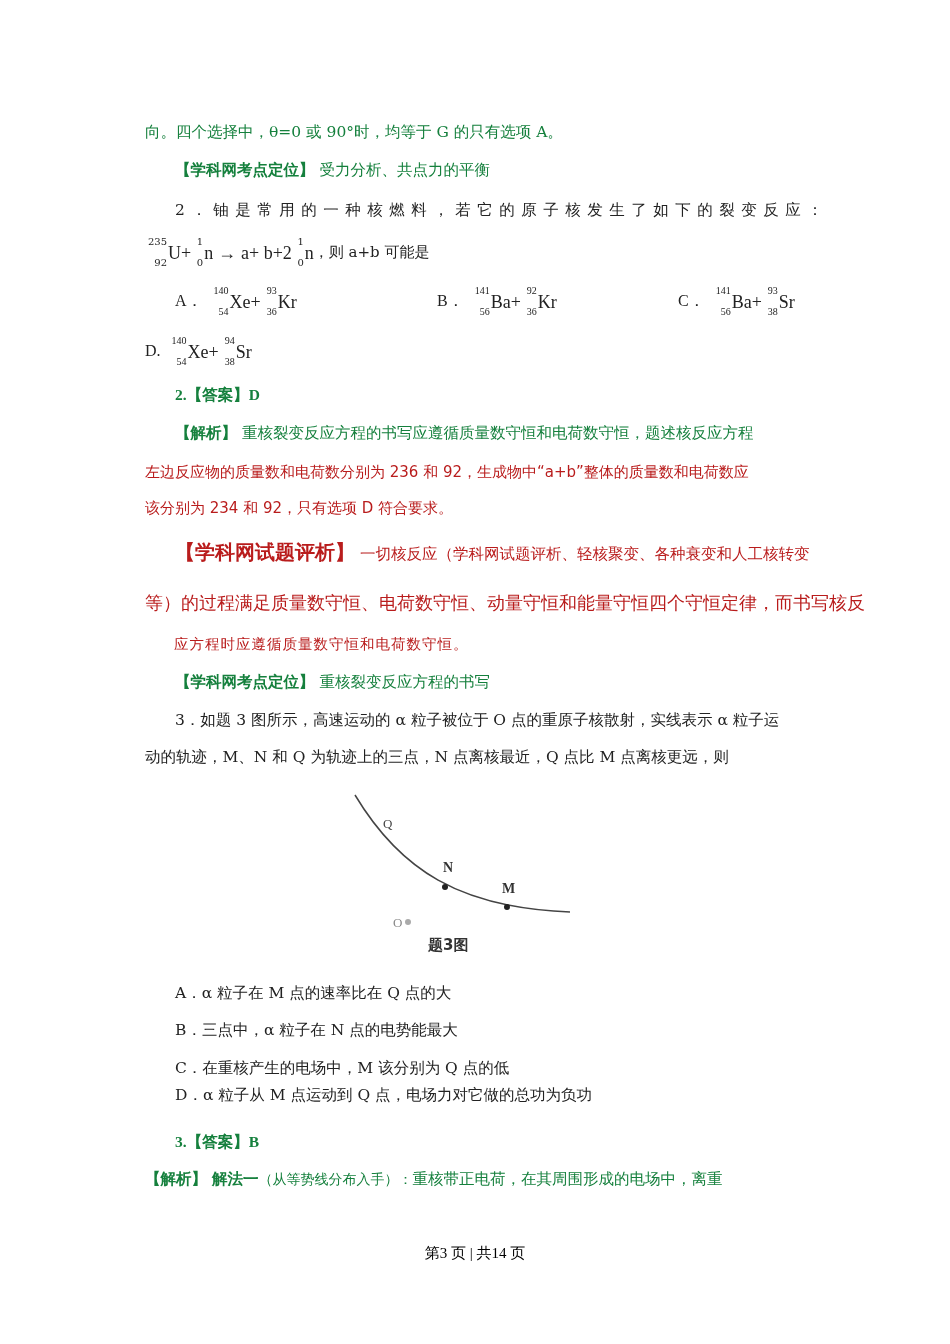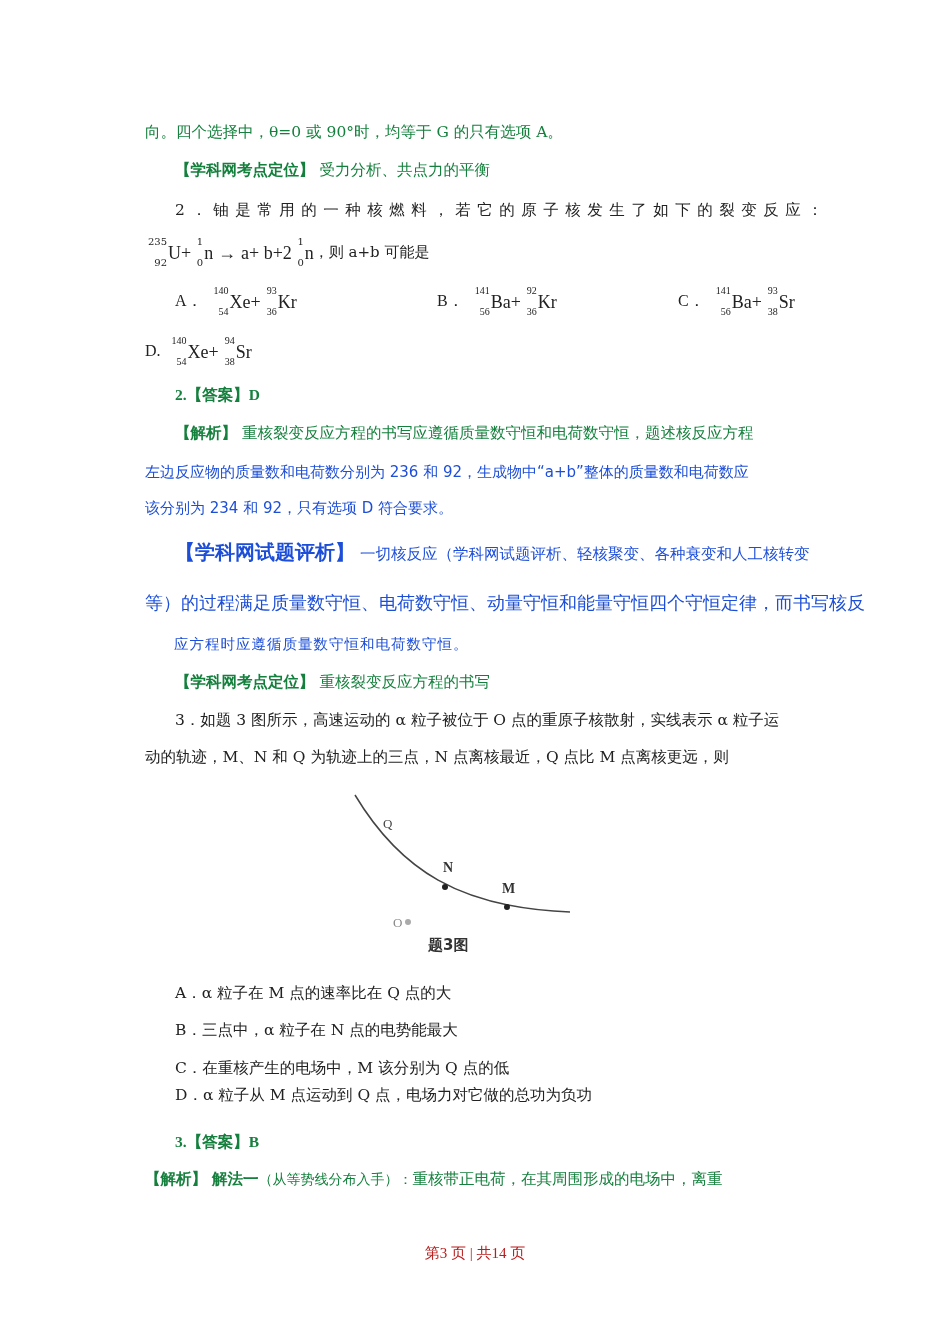--- a/index.html
+++ b/index.html
@@ -1,32 +1,32 @@
 <!DOCTYPE html>
 <html><head>
 <meta charset="utf-8">
 <style>
   html, body { margin:0; padding:0; background:#ffffff; }
   body { width:950px; height:1344px; position:relative; overflow:hidden;
          font-family:"DejaVu Serif","Liberation Serif",serif; color:#222; }
   .line { position:absolute; white-space:nowrap; font-size:15.5px; line-height:20px; }
   .red { color:#15803d; }
-  .red2 { color:#1d4ed8; }
+  .red2 { color:#b91c1c; }
   .bold { font-weight:bold; }
   .sans { font-family:"DejaVu Sans","Liberation Sans",sans-serif; }
   .serif { font-family:"Liberation Serif","DejaVu Serif",serif; }
   .iso { display:inline-block; position:relative; vertical-align:middle; width:22px; height:28px; margin-right:1px; }
   .iso .sup { position:absolute; right:0; top:-2px; font-size:10px; line-height:10px; }
   .iso .sub { position:absolute; right:0; bottom:-1px; font-size:10px; line-height:10px; }
   .iso.narrow { width:12px; }
   .elem { font-family:"Liberation Serif",serif; font-size:18px; vertical-align:middle; }
   .spaced { letter-spacing:6.5px; }
   .opt-row { position:absolute; font-family:"Liberation Serif",serif; font-size:16px; }
   .figure { position:absolute; left:340px; top:790px; width:240px; height:170px; }
-  .footer { position:absolute; top:1244px; left:0; width:950px; text-align:center; font-size:15px; color:#b91c1c; font-family:"Liberation Serif",serif; }
+  .footer { position:absolute; top:1244px; left:0; width:950px; text-align:center; font-size:15px; color:#000000; font-family:"Liberation Serif",serif; }
 </style>
 </head>
 <body>
 
 <div class="line red" style="left:145px;top:122px;">向。四个选择中，θ=0 或 90°时，均等于 G 的只有选项 A。</div>
 
 <div class="line" style="left:175px;top:160px;">
   <span class="red bold sans">【学科网考点定位】</span>
   <span class="red">受力分析、共点力的平衡</span>
 </div>

